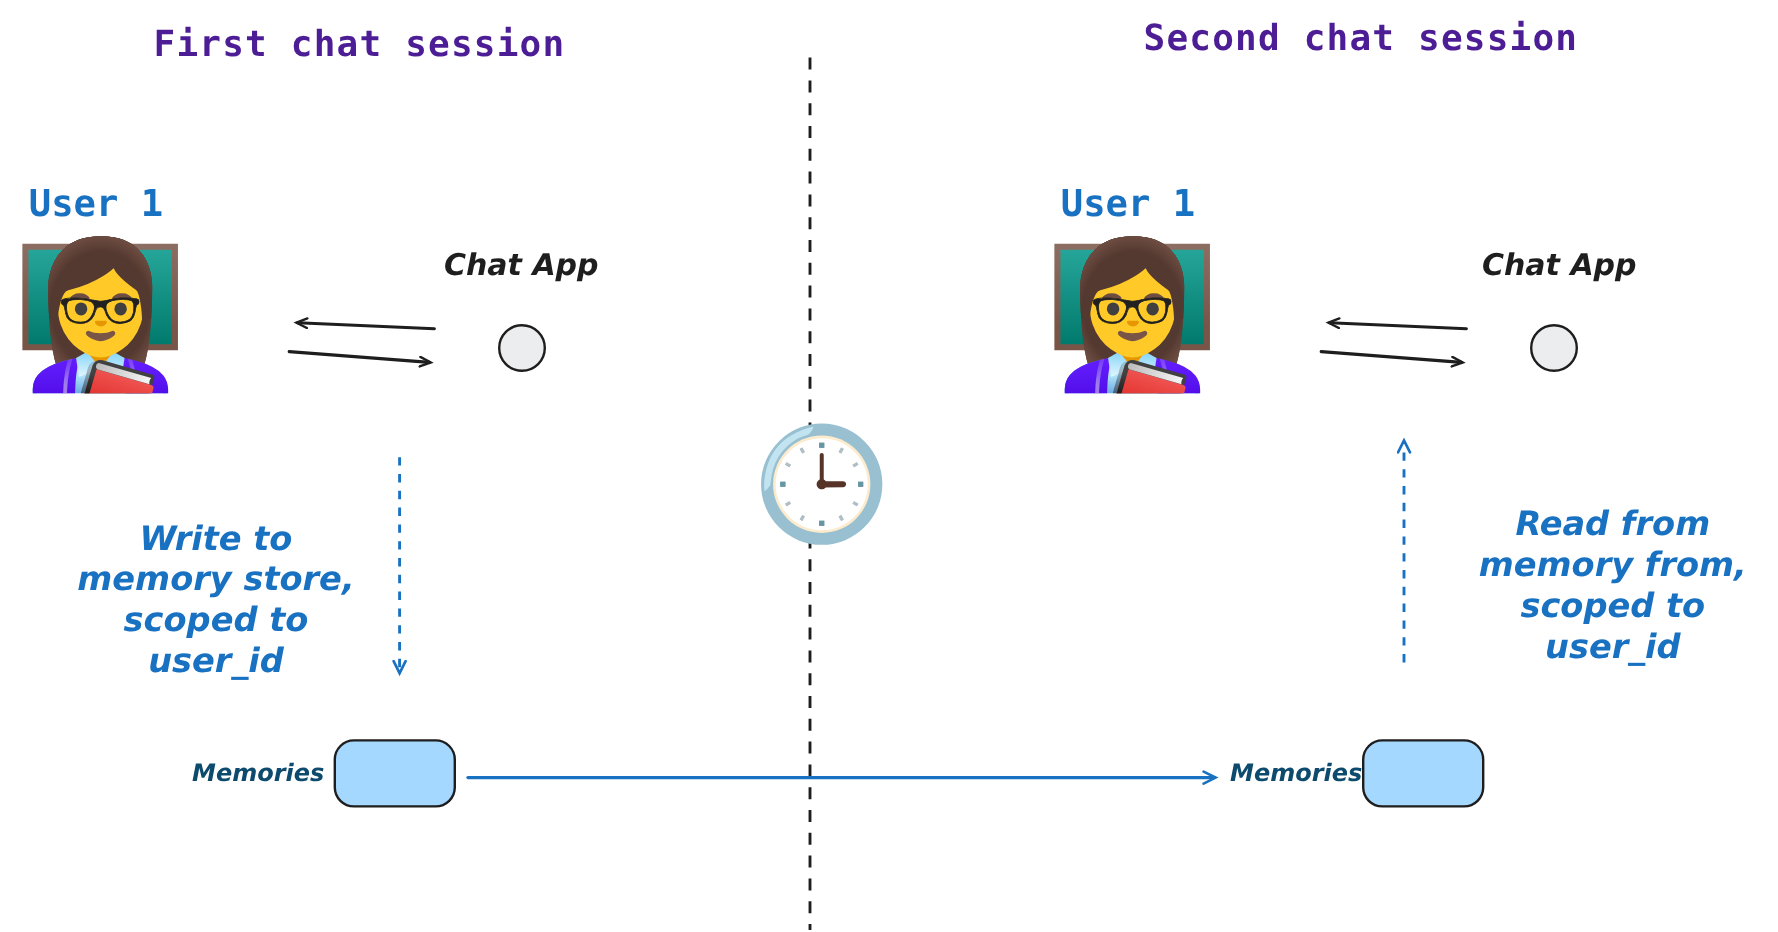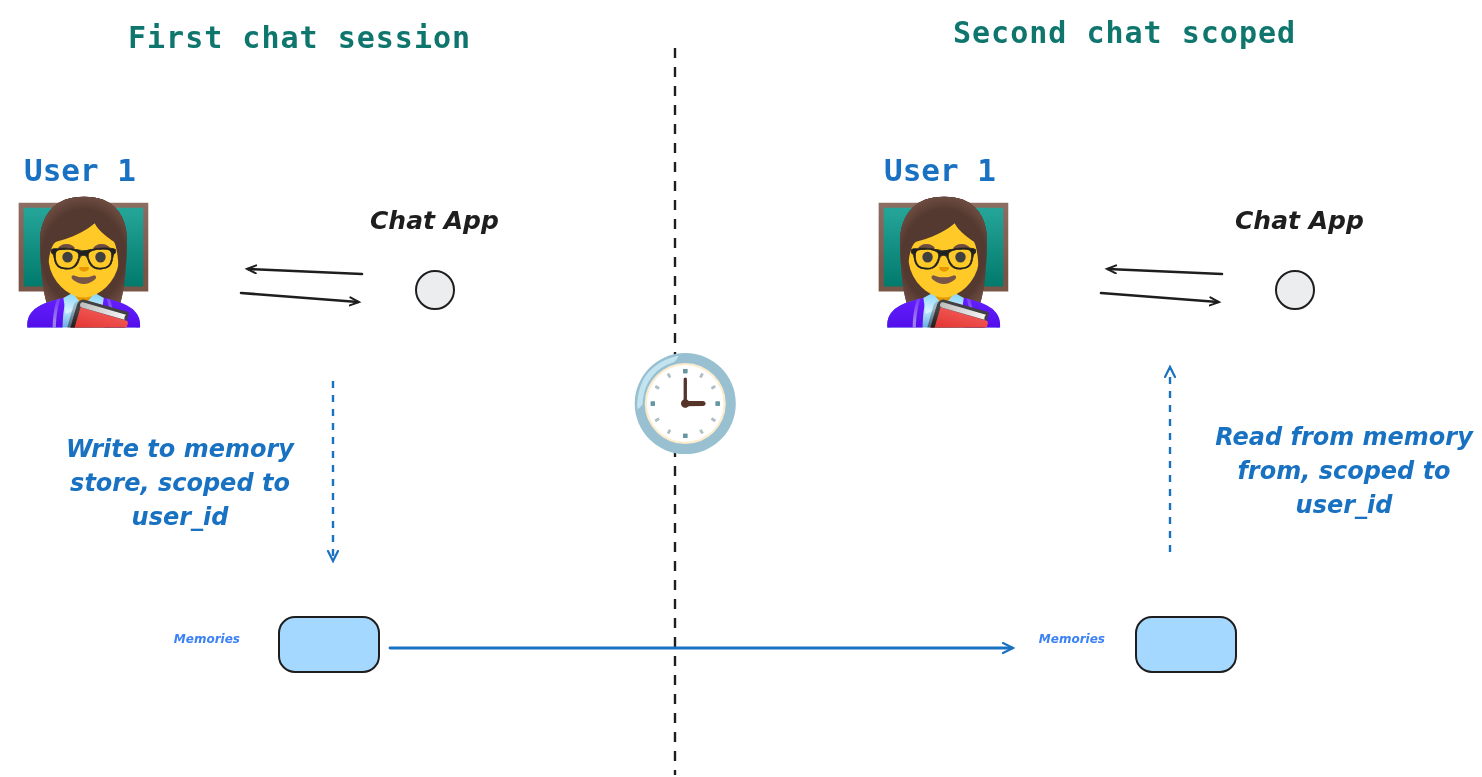--- a/index.html
+++ b/index.html
@@ -14,21 +14,21 @@
     height: 777px;
     background: #ffffff;
     overflow: hidden;
   }
   .abs { position: absolute; }
 
   .session-title {
     font-family: "DejaVu Sans Mono", monospace;
     font-weight: bold;
     font-size: 30px;
-    color: #0f766e;
+    color: #4c1d95;
     white-space: nowrap;
     letter-spacing: 1px;
   }
   .user-label {
     font-family: "DejaVu Sans Mono", monospace;
     font-weight: bold;
     font-size: 31px;
     color: #1971c2;
     white-space: nowrap;
   }
@@ -50,30 +50,30 @@
   }
   .chat-app-circle {
     width: 40px;
     height: 40px;
     border-radius: 50%;
     background: #ebedef;
     border: 2px solid #1e1e1e;
     box-sizing: border-box;
   }
   .note {
-    font-size: 24px;
+    font-size: 28px;
     font-weight: 600;
     color: #1971c2;
     text-align: center;
     line-height: 34px;
   }
   .memories-label {
-    font-size: 12px;
+    font-size: 20px;
     font-weight: 600;
-    color: #3b82f6;
+    color: #0c4a6e;
     text-align: right;
     width: 80px;
   }
   .memory-box {
     width: 102px;
     height: 57px;
     background: #a5d8ff;
     border: 2.5px solid #1e1e1e;
     border-radius: 17px;
     box-sizing: border-box;
@@ -117,21 +117,21 @@
     <path d="M1101,293 L1218,302" fill="none" stroke="#1e1e1e" stroke-width="2.6" stroke-linecap="round" marker-end="url(#chev-black)"></path>
 
     <path d="M333,381 L333,560" fill="none" stroke="#1971c2" stroke-width="2.4" stroke-dasharray="7 7" marker-end="url(#chev-blue)"></path>
 
     <path d="M1170,552 L1170,368" fill="none" stroke="#1971c2" stroke-width="2.4" stroke-dasharray="7 7" marker-end="url(#chev-blue)"></path>
 
     <path d="M390,648 L1012,648" fill="none" stroke="#1971c2" stroke-width="2.8" stroke-linecap="round" marker-end="url(#chev-blue)"></path>
   </svg>
 
   <div class="abs session-title" style="left:128px; top:20px;">First chat session</div>
-  <div class="abs session-title" style="left:953px; top:15px;">Second chat scoped</div>
+  <div class="abs session-title" style="left:953px; top:15px;">Second chat session</div>
 
   <div class="abs user-label" style="left:24px; top:152px;">User 1</div>
   <div class="abs emoji-user" style="left:10px; top:192px;">👩‍🏫</div>
   <div class="abs hand chat-app-label" style="left:370px; top:206px;">Chat App</div>
   <div class="abs chat-app-circle" style="left:415px; top:270px;"></div>
   <div class="abs hand note" style="left:50px; top:432px; width:260px;">Write to memory store, scoped to user_id</div>
   <div class="abs hand memories-label" style="left:160px; top:632px;">Memories</div>
   <div class="abs memory-box" style="left:278px; top:616px;"></div>
 
   <div class="abs clock" style="left:628px; top:358px;">🕒</div>

